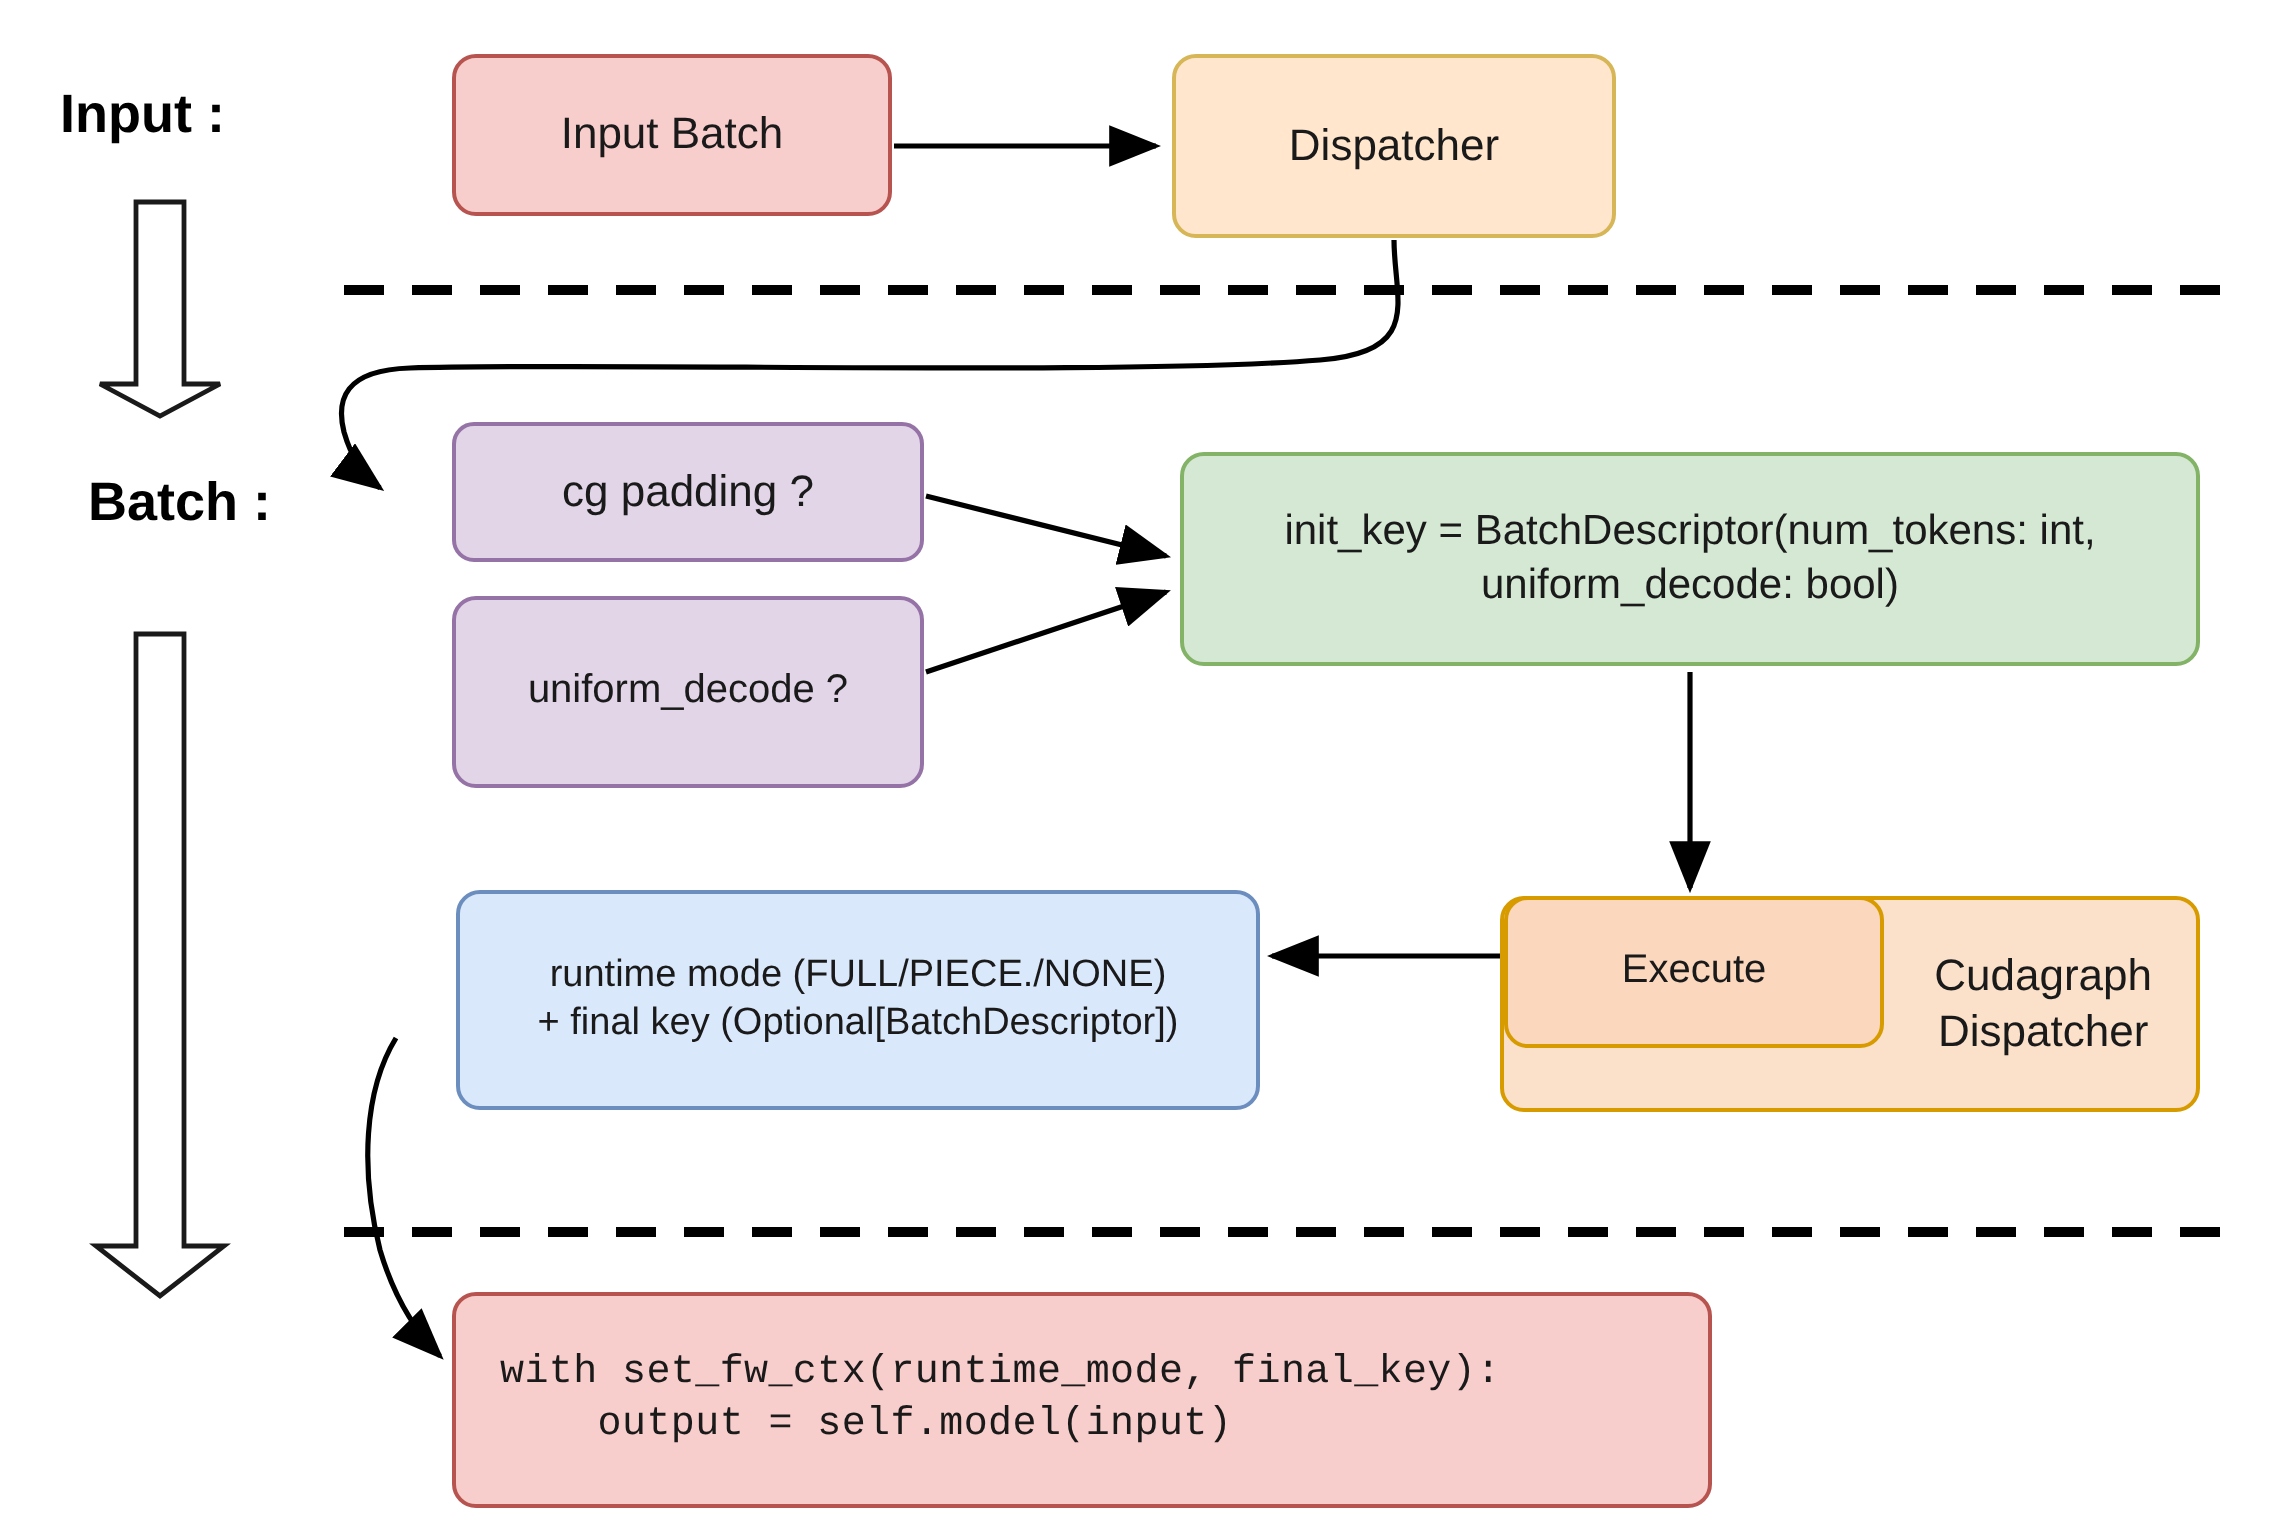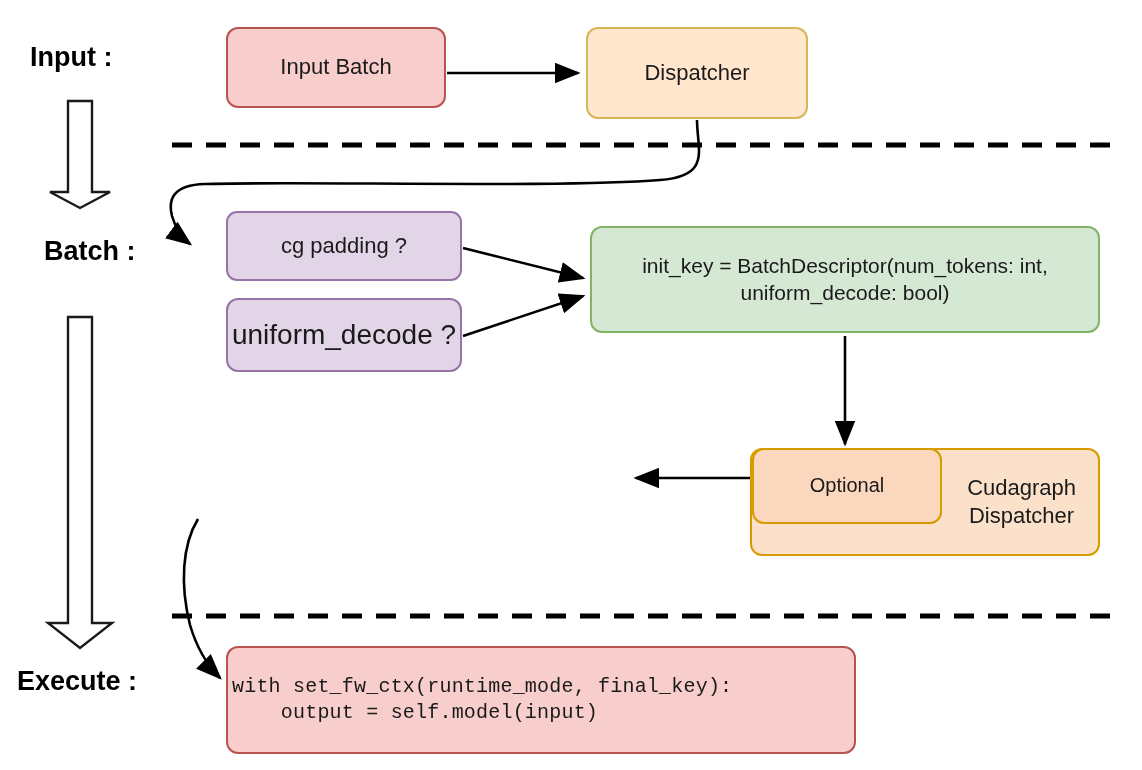--- a/index.html
+++ b/index.html
@@ -46,28 +46,28 @@
     font-family: "Liberation Mono", "DejaVu Sans Mono", monospace;
     justify-content: flex-start;
     text-align: left;
     white-space: pre;
     letter-spacing: 0.2px;
   }
   
   #node-input-batch  { left:226px; top:27px;  width:220px; height:81px;  font-size:22px; }
   #node-preprocess   { left:586px; top:27px;  width:222px; height:92px;  font-size:22px; }
   #node-cg-padding   { left:226px; top:211px; width:236px; height:70px;  font-size:22px;border-radius:11px; }
-  #node-uniform-dec  { left:226px; top:298px; width:236px; height:74px;  font-size:28px; }
+  #node-uniform-dec  { left:226px; top:298px; width:236px; height:96px;  font-size:20px; }
   #node-init-key     { left:590px; top:226px; width:510px; height:107px; font-size:21px; }
   #node-cudagraph-dispatcher { left:750px; top:448px; width:350px; height:108px; font-size:22px;
                                align-items:center; justify-content:flex-end; padding-right:22px; }
   #node-dispatch     { left:752px; top:448px; width:190px; height:76px;  font-size:20px; }
   #node-runtime-mode { left:228px; top:445px; width:402px; height:110px; font-size:19px; }
   #node-exec-code    { left:226px; top:646px; width:630px; height:108px; font-size:20px;
-                       padding-left:4px; }
+                       padding-left:22px; }
   #label-input   { left:30px;  top:42px;  font-size:27px; }
   #label-plan    { left:44px;  top:236px; font-size:27px; }
   #label-execute { left:17px;  top:666px; font-size:27px; }
 </style>
 </head>
 <body style="background: rgb(255, 255, 255);">
 
 <div id="stage">
 
   <svg id="edges" viewBox="0 0 1142 770">
@@ -99,35 +99,36 @@
 
     <path d="M 198,519 C 182,545 180,585 190,625 C 198,652 210,668 220,678" fill="none" stroke="#000000" stroke-width="2.6" marker-end="url(#arrowhead)"></path>
 
     <path d="M 68,101 L 92,101 L 92,192 L 110,192 L 80,208 L 80,208 L 50,192 L 68,192 Z" fill="#ffffff" stroke="#1a1a1a" stroke-width="2.4" stroke-linejoin="miter"></path>
 
     <path d="M 68,317 L 92,317 L 92,623 L 112,623 L 80,648 L 48,623 L 68,623 Z" fill="#ffffff" stroke="#1a1a1a" stroke-width="2.4" stroke-linejoin="miter"></path>
   </svg>
 
   <div class="stage-label" id="label-input">Input :</div>
   <div class="stage-label" id="label-plan">Batch :</div>
-  <div class="stage-label" id="label-execute">Execute :</div>
 
   <div class="node" id="node-input-batch" style="background: rgb(248, 206, 204); border-color: rgb(184, 84, 80);">Input Batch</div>
 
   <div class="node" id="node-preprocess" style="background: rgb(255, 230, 204); border-color: rgb(214, 182, 86);">Dispatcher</div>
 
   <div class="node" id="node-cg-padding" style="background: rgb(225, 213, 231); border-color: rgb(150, 115, 166);">cg padding ?</div>
 
   <div class="node" id="node-uniform-dec" style="background: rgb(225, 213, 231); border-color: rgb(150, 115, 166);">uniform_decode ?</div>
 
   <div class="node" id="node-init-key" style="background: rgb(213, 232, 212); border-color: rgb(130, 179, 102);">init_key = BatchDescriptor(num_tokens: int,
 uniform_decode: bool)</div>
 
   <div class="node" id="node-cudagraph-dispatcher" style="background: rgb(251, 224, 202); border-color: rgb(215, 155, 0);">Cudagraph
 Dispatcher</div>
 
-  <div class="node" id="node-dispatch" style="background: rgb(250, 215, 189); border-color: rgb(215, 155, 0);">Optional</div>
+  <div class="node" id="node-dispatch" style="background: rgb(250, 215, 189); border-color: rgb(215, 155, 0);">Execute</div>
 
+  <div class="node" id="node-runtime-mode" style="background: rgb(218, 232, 252); border-color: rgb(108, 142, 191);">runtime mode (FULL/PIECE./NONE)
++ final key (Optional[BatchDescriptor])</div>
 
   <div class="node code-node" id="node-exec-code" style="background: rgb(248, 206, 204); border-color: rgb(184, 84, 80);">with set_fw_ctx(runtime_mode, final_key):
     output = self.model(input)</div>
 
 </div>
 
 </body></html>

